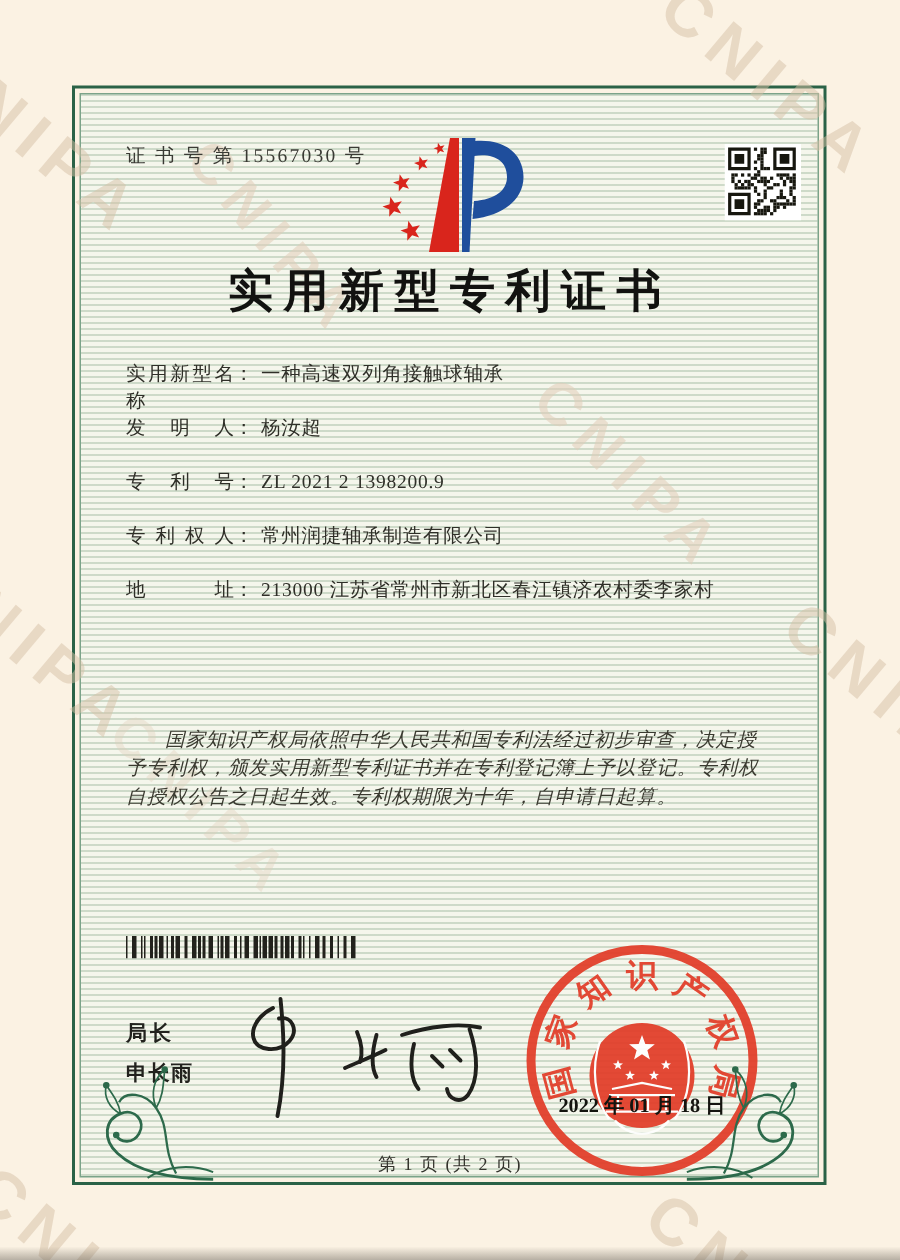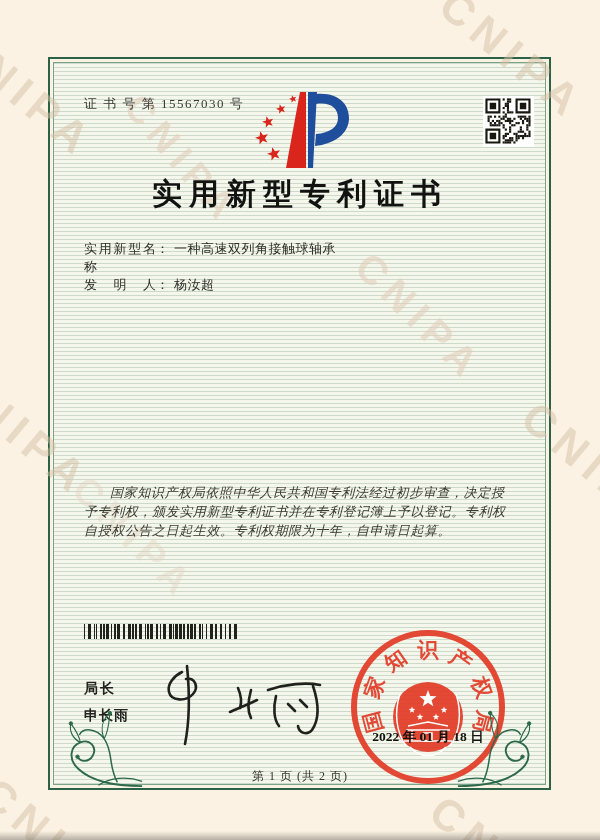--- a/index.html
+++ b/index.html
@@ -231,20 +231,23 @@
         <rect x="26.05" y="45.40" width="2.15" height="2.15"></rect>
         <rect x="30.35" y="45.40" width="2.15" height="2.15"></rect>
       </g>
   </svg>
 
   <div class="title">实用新型专利证书</div>
 
   <div class="fields">
       <div class="field-row"><span class="f-label">实用新型名称</span><span class="f-colon">：</span><span class="f-value">一种高速双列角接触球轴承</span></div>
       <div class="field-row"><span class="f-label">发明人</span><span class="f-colon">：</span><span class="f-value">杨汝超</span></div>
+      <div class="field-row"><span class="f-label">专利号</span><span class="f-colon">：</span><span class="f-value">ZL 2021 2 1398200.9</span></div>
+      <div class="field-row"><span class="f-label">专利权人</span><span class="f-colon">：</span><span class="f-value">常州润捷轴承制造有限公司</span></div>
+      <div class="field-row"><span class="f-label">地址</span><span class="f-colon">：</span><span class="f-value">213000 江苏省常州市新北区春江镇济农村委李家村</span></div>
     </div>
 
   <div class="paras">
     <p>国家知识产权局依照中华人民共和国专利法经过初步审查，决定授予专利权，颁发实用新型专利证书并在专利登记簿上予以登记。专利权自授权公告之日起生效。专利权期限为十年，自申请日起算。</p>
   </div>
 
   <svg class="barcode" width="158" height="15" viewBox="0 0 158 15">
     <g id="barcode-bars" fill="#22221c">
         <rect x="0" y="0" width="1" height="15"></rect>
         <rect x="4" y="0" width="3" height="15"></rect>

